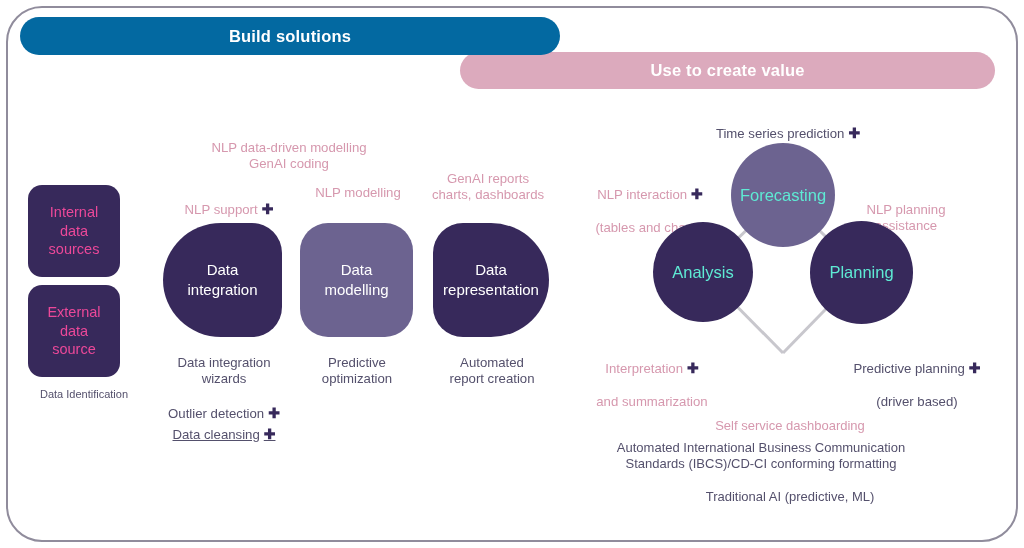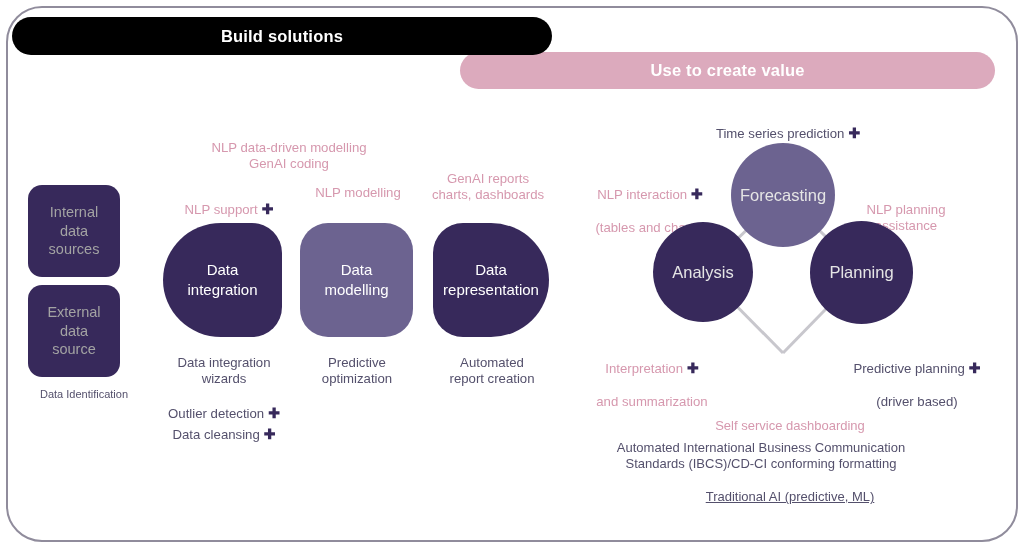--- a/index.html
+++ b/index.html
@@ -8,38 +8,38 @@
     font-family:"Liberation Sans",sans-serif;
   }
   .frame{
     position:absolute;left:6px;top:6px;right:6px;bottom:6px;
     border:2px solid #908c9c;border-radius:36px;
   }
   .pill{
     position:absolute;display:flex;align-items:center;justify-content:center;
     color:#ffffff;font-size:16.5px;font-weight:600;letter-spacing:.2px;border-radius:19px;
   }
-  .pill.build{left:12px;top:17px;width:540px;height:38px;background:#000000;z-index:3;}
+  .pill.build{left:20px;top:17px;width:540px;height:38px;background:#0369a1;z-index:3;}
   .pill.value{left:460px;top:52px;width:535px;height:37px;background:#dcaabd;z-index:2;}
   .srcbox{
     position:absolute;left:28px;width:92px;height:92px;border-radius:14px;background:#37295b;
     display:flex;align-items:center;justify-content:center;text-align:center;
-    color:#a3a3a3;font-size:14.5px;line-height:1.3;white-space:pre-line;
+    color:#ec4899;font-size:14.5px;line-height:1.3;white-space:pre-line;
   }
   .stage{
     position:absolute;top:223px;height:114px;background:#37295b;
     display:flex;align-items:center;justify-content:center;text-align:center;
     color:#ffffff;font-size:15px;line-height:1.35;white-space:pre-line;
   }
   .stage.left-round{left:163px;width:119px;border-radius:58px 30px 30px 58px / 57px 30px 30px 57px;}
   .stage.mid{left:300px;width:113px;border-radius:28px;background:#6c6390;}
   .stage.right-round{left:433px;width:116px;border-radius:30px 58px 58px 30px / 30px 57px 57px 30px;}
   .circle{
     position:absolute;border-radius:50%;display:flex;align-items:center;justify-content:center;
-    color:#e5e5e5;font-size:16.5px;z-index:1;
+    color:#5eead4;font-size:16.5px;z-index:1;
   }
   .circle.dark{background:#37295b;}
   .circle.med{background:#6c6390;}
   .ann{
     position:absolute;text-align:center;font-size:13.2px;line-height:1.24;white-space:pre-line;
   }
   .pinktx{color:#d698ae;}
   .darktx{color:#54506c;}
   .plus{color:#37295b;font-weight:bold;font-size:14px;margin-left:4px;}
   .connector{position:absolute;left:640px;top:130px;z-index:0;}
@@ -91,21 +91,21 @@
   <div class="stage right-round">
     <span>Data
 representation</span>
   </div>
 
   <div class="ann darktx" style="left:144px;top:355px;width:160px;">Data integration
 wizards</div>
   <div class="ann darktx" style="left:144px;top:389px;width:160px;">
     <span>Outlier detection</span><span class="plus">✚</span>
   </div>
-  <div class="ann darktx" style="left:144px;top:410px;width:160px;">
+  <div class="ann darktx" style="left:144px;top:410px;width:160px;text-decoration:underline;">
     <span>Data cleansing</span><span class="plus">✚</span>
   </div>
   <div class="ann darktx" style="left:277px;top:355px;width:160px;">Predictive
 optimization</div>
   <div class="ann darktx" style="left:412px;top:355px;width:160px;">Automated
 report creation</div>
 
   <svg class="connector" width="290" height="290">
     <line x1="143" y1="65" x2="63" y2="142" stroke="#c8c7cd" stroke-width="3"></line>
     <line x1="143" y1="65" x2="222" y2="142" stroke="#c8c7cd" stroke-width="3"></line>
@@ -137,15 +137,15 @@
     <div>and summarization</div>
   </div>
   <div class="ann darktx" style="left:827px;top:344px;width:180px;">
     <div><span>Predictive planning</span><span class="plus">✚</span></div>
     <div>(driver based)</div>
   </div>
 
   <div class="footer-line pinktx" style="left:633px;top:418px;width:300px;">Self service dashboarding</div>
   <div class="footer-line darktx" style="left:564px;top:440px;width:380px;">Automated International Business Communication
 Standards (IBCS)/CD-CI conforming formatting</div>
-  <div class="footer-line darktx" style="left:633px;top:489px;width:300px;text-decoration:underline;">Traditional AI (predictive, ML)</div>
+  <div class="footer-line darktx" style="left:633px;top:489px;width:300px;">Traditional AI (predictive, ML)</div>
 
 </div>
 
 </body></html>

